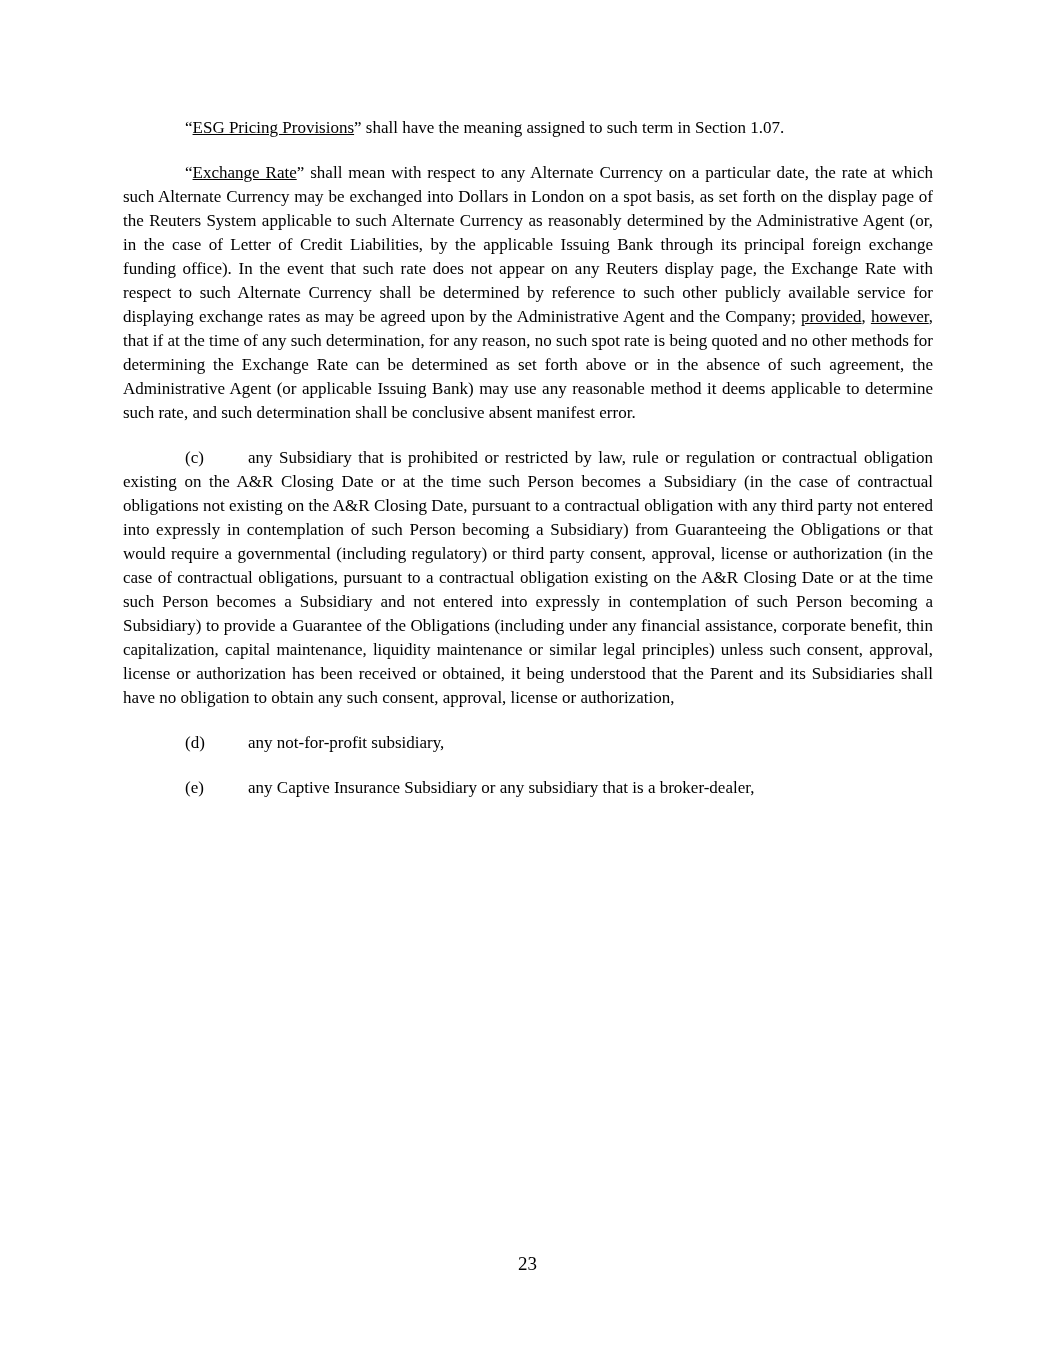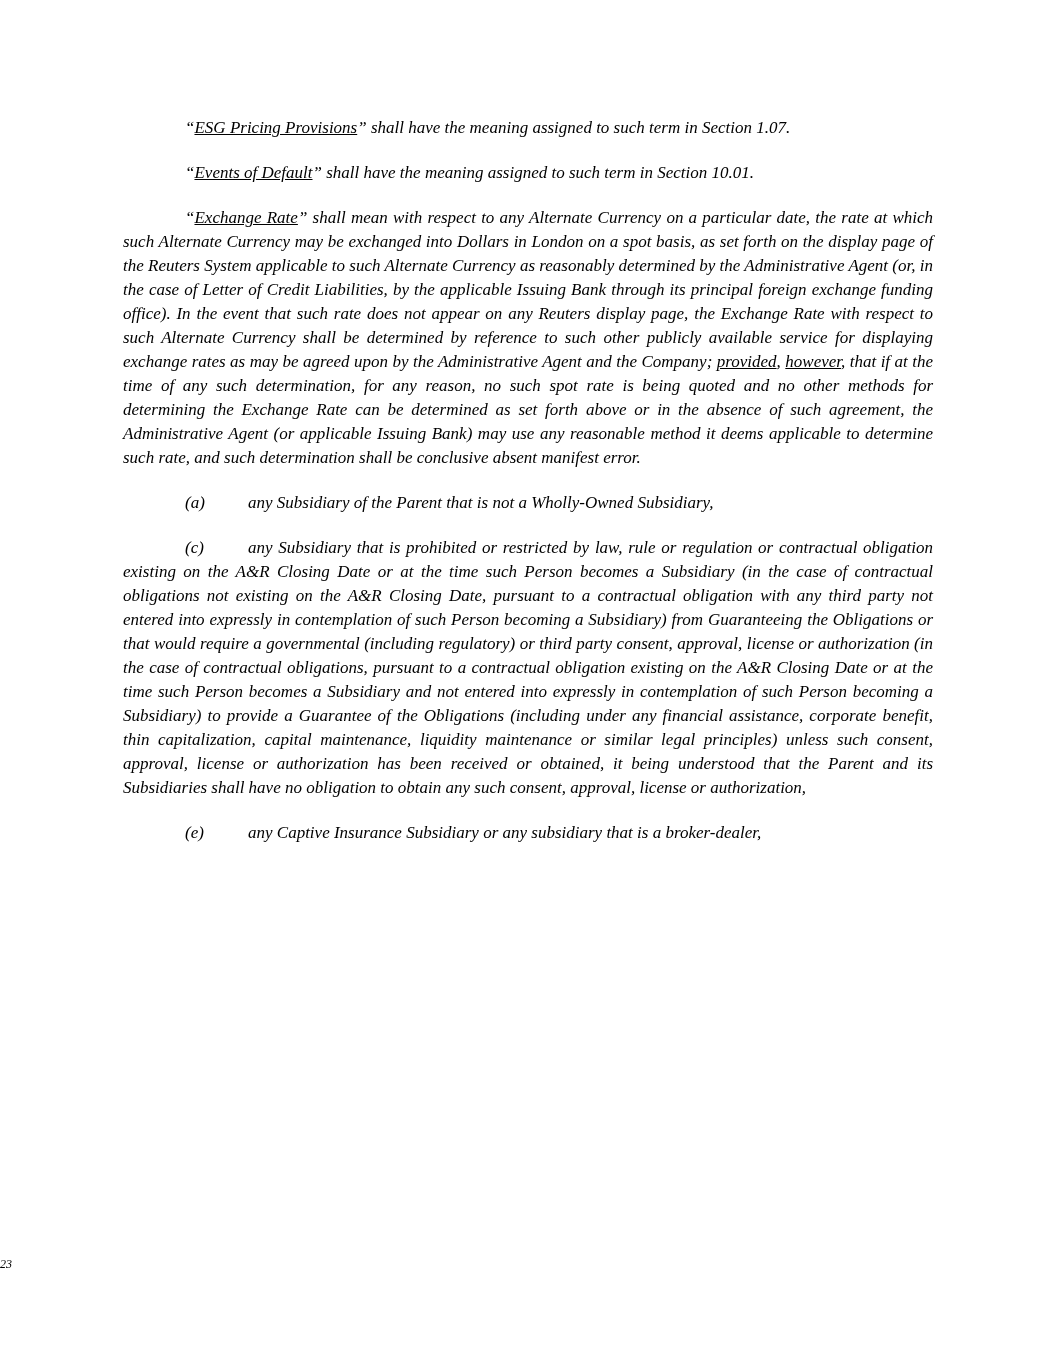--- a/index.html
+++ b/index.html
@@ -10,21 +10,20 @@
   .page {
     position: relative;
     width: 1055px;
     height: 1365px;
     background: #ffffff;
     color: #000000;
     font-family: "Liberation Serif", serif;
     font-size: 17px;
     line-height: 24px;
     overflow: hidden;
-    font-style: italic;
   }
   .content {
     position: absolute;
     left: 123px;
     top: 116px;
     width: 810px;
   }
   .para {
     margin: 0 0 21px 0;
     text-align: justify;
@@ -40,32 +39,31 @@
     text-align: left;
   }
   .u {
     text-decoration: underline;
   }
   .footer {
     position: absolute;
     top: 1252px;
     left: 0;
     width: 100%;
-    text-align: left;
+    text-align: center;
     font-family: "Liberation Serif", serif;
-    font-size: 12px;
+    font-size: 19px;
     color: #000000;
   }
 </style>
 </head>
 <body>
 
 <div class="page">
   <div class="content">
       <p class="para"><span>“</span><span class="u">ESG Pricing Provisions</span><span>” shall have the meaning assigned to such term in Section 1.07.</span></p>
-      <p class="para"><span>“</span><span class="u">Events of Default</span><span>” shall have the meaning assigned to such term in Section 10.01.</span></p>
       <p class="para"><span>“</span><span class="u">Exchange Rate</span><span>” shall mean with respect to any Alternate Currency on a particular date, the rate at which such Alternate Currency may be exchanged into Dollars in London on a spot basis, as set forth on the display page of the Reuters System applicable to such Alternate Currency as reasonably determined by the Administrative Agent (or, in the case of Letter of Credit Liabilities, by the applicable Issuing Bank through its principal foreign exchange funding office). In the event that such rate does not appear on any Reuters display page, the Exchange Rate with respect to such Alternate Currency shall be determined by reference to such other publicly available service for displaying exchange rates as may be agreed upon by the Administrative Agent and the Company; </span><span class="u">provided</span><span>, </span><span class="u">however</span><span>, that if at the time of any such determination, for any reason, no such spot rate is being quoted and no other methods for determining the Exchange Rate can be determined as set forth above or in the absence of such agreement, the Administrative Agent (or applicable Issuing Bank) may use any reasonable method it deems applicable to determine such rate, and such determination shall be conclusive absent manifest error.</span></p>
-      <p class="para"><span class="list-label">(a)</span><span>any Subsidiary of the Parent that is not a Wholly-Owned Subsidiary,</span></p>
       <p class="para"><span class="list-label">(c)</span><span>any Subsidiary that is prohibited or restricted by law, rule or regulation or contractual obligation existing on the A&amp;R Closing Date or at the time such Person becomes a Subsidiary (in the case of contractual obligations not existing on the A&amp;R Closing Date, pursuant to a contractual obligation with any third party not entered into expressly in contemplation of such Person becoming a Subsidiary) from Guaranteeing the Obligations or that would require a governmental (including regulatory) or third party consent, approval, license or authorization (in the case of contractual obligations, pursuant to a contractual obligation existing on the A&amp;R Closing Date or at the time such Person becomes a Subsidiary and not entered into expressly in contemplation of such Person becoming a Subsidiary) to provide a Guarantee of the Obligations (including under any financial assistance, corporate benefit, thin capitalization, capital maintenance, liquidity maintenance or similar legal principles) unless such consent, approval, license or authorization has been received or obtained, it being understood that the Parent and its Subsidiaries shall have no obligation to obtain any such consent, approval, license or authorization,</span></p>
+      <p class="para"><span class="list-label">(d)</span><span>any not-for-profit subsidiary,</span></p>
       <p class="para"><span class="list-label">(e)</span><span>any Captive Insurance Subsidiary or any subsidiary that is a broker-dealer,</span></p>
     </div>
   <div class="footer">23</div>
 </div>
 
 </body></html>

